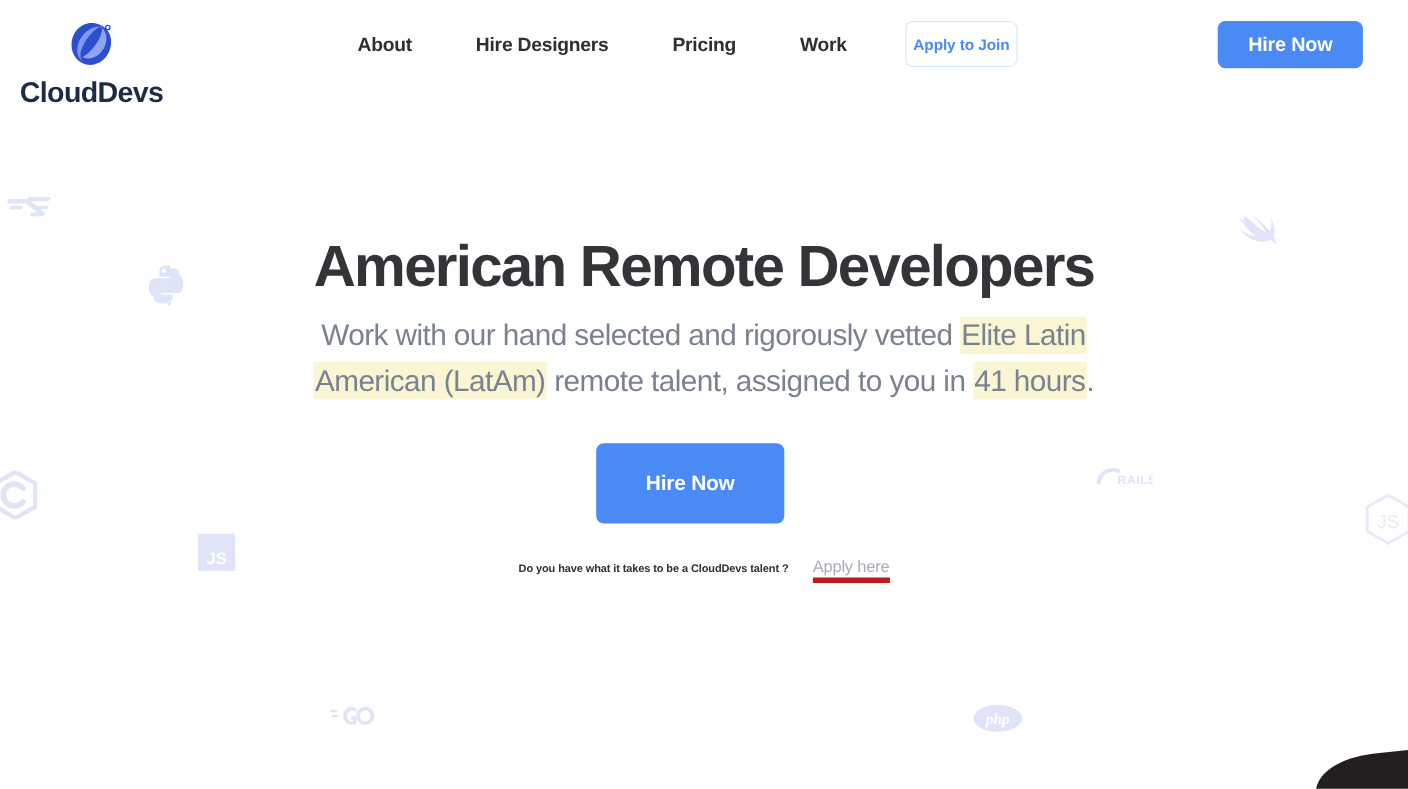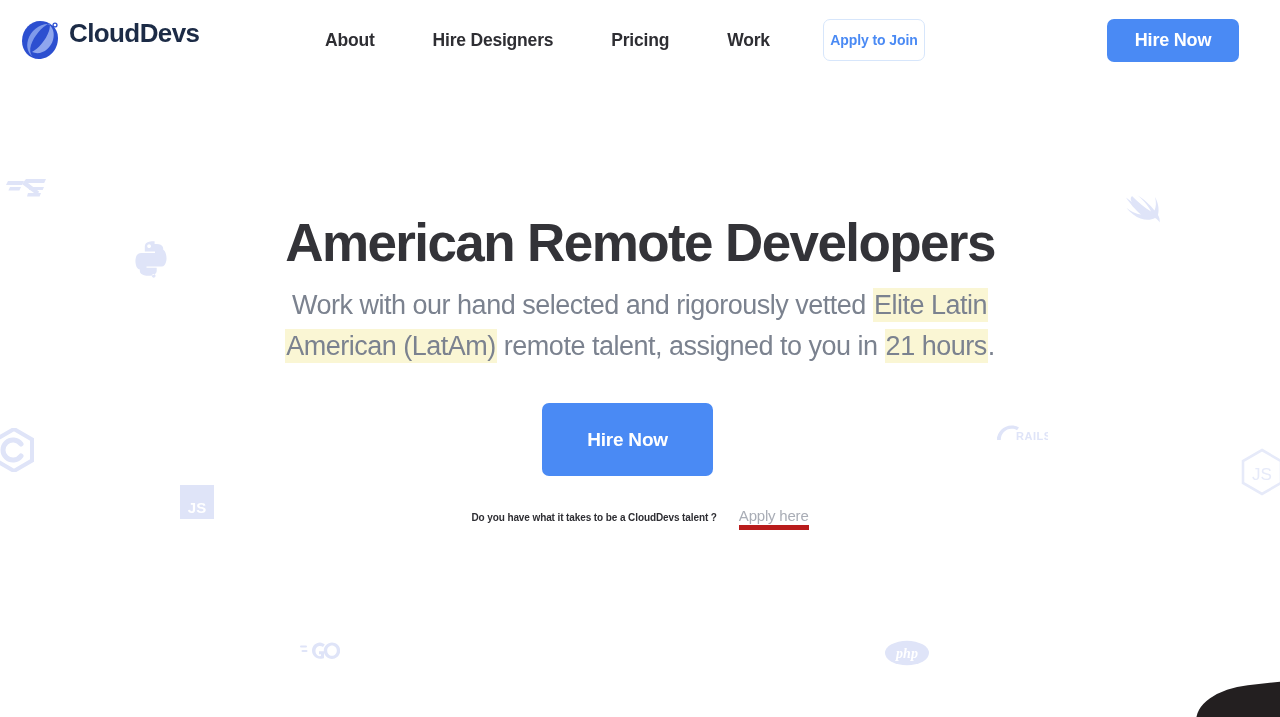--- a/index.html
+++ b/index.html
@@ -28,22 +28,24 @@
     align-items: center;
     background: #ffffff;
     z-index: 30;
   }
 
   .brand {
     position: absolute;
     left: 18px;
     top: 18px;
     display: flex;
+    align-items: center;
     gap: 7px;
     text-decoration: none;
+    flex-direction: column;
   }
   .brand-mark {
     width: 44px; height: 44px;
     display: block;
     flex: 0 0 auto;
   }
   .brand-text {
     font-size: 26px;
     font-weight: bold;
     letter-spacing: -0.6px;
@@ -347,21 +349,21 @@
 <div class="divider-notch"></div>
 
 <main class="hero">
 
   <h1 class="hero-title">
     <br>
     <span>American Remote Developers</span>
   </h1>
 
   <p class="hero-sub">
-    <span>Work with our hand selected and rigorously vetted </span><span class="hl">Elite Latin American (LatAm)</span><span> remote talent, assigned to you in </span><span class="hl">21 hours</span><span>.</span>
+    <span>Work with our hand selected and rigorously vetted </span><span class="hl">Elite Latin American (LatAm)</span><span> remote talent, assigned to you in </span><span class="hl">41 hours</span><span>.</span>
   </p>
 
   <button class="hire-now-cta">Hire Now</button>
 
   <div class="talent-row">
     <span class="talent-q">Do you have what it takes to be a CloudDevs talent  ?</span>
     <a class="talent-link" href="#">Apply here</a>
   </div>
 
 </main>

